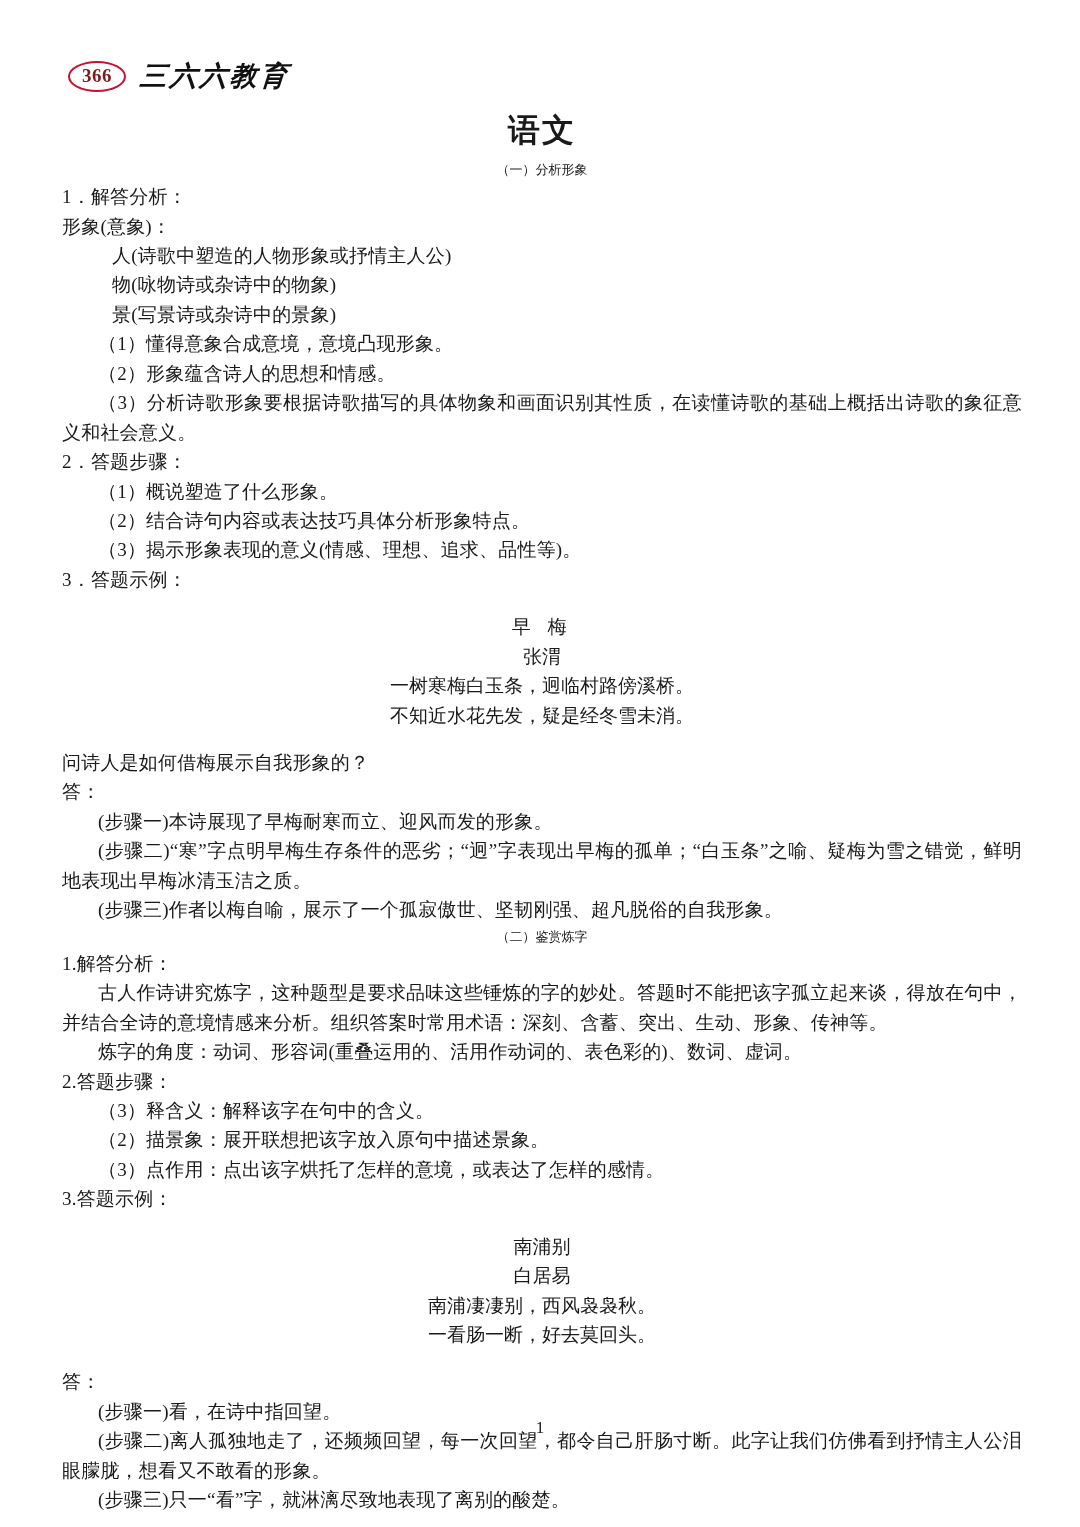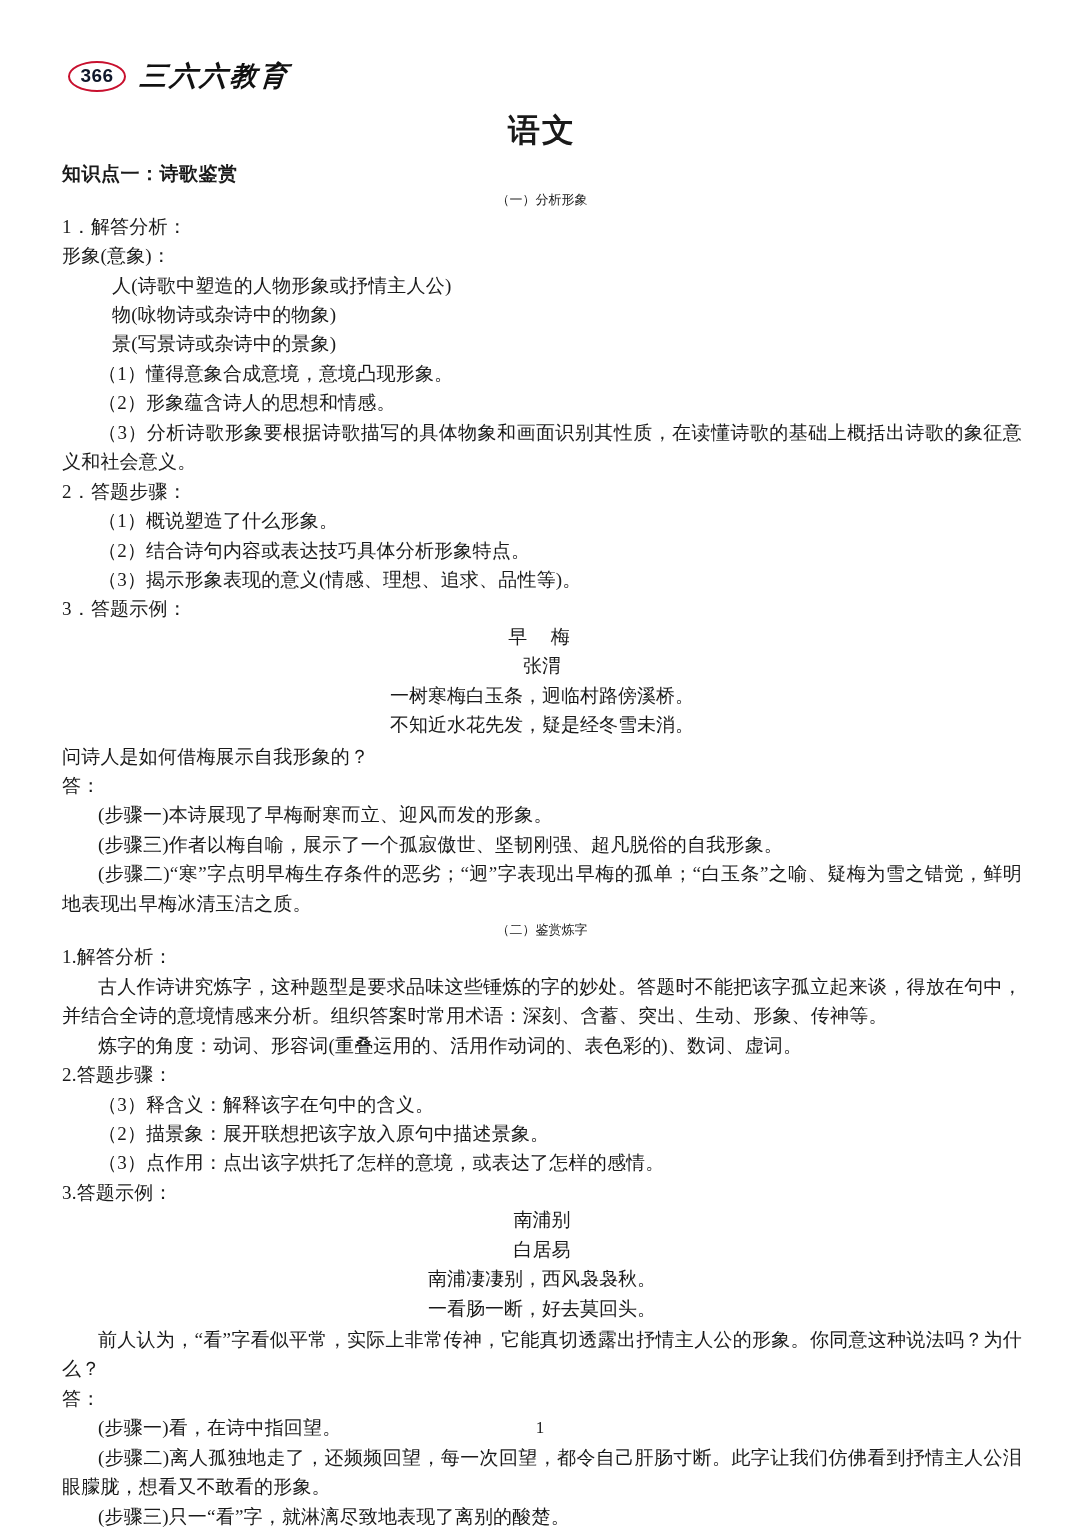--- a/index.html
+++ b/index.html
@@ -35,22 +35,22 @@
     display: flex;
     align-items: center;
     height: 52px;
     margin: 0 0 8px 6px;
   }
   .logo-badge {
     width: 58px;
     height: 31px;
     border: 2.2px solid #c8102e;
     border-radius: 50%;
-    color: #0f172a;
-    font-family: Liberation Sans, sans-serif;
+    color: #7f1d1d;
+    font-family: Liberation Serif, serif;
     font-weight: bold;
     font-size: 19px;
     letter-spacing: 0.5px;
     display: flex;
     align-items: center;
     justify-content: center;
     box-sizing: border-box;
   }
   .logo-text {
     margin-left: 14px;
@@ -93,22 +93,21 @@
     margin: 0;
     text-align: justify;
     text-justify: inter-ideograph;
     letter-spacing: 0.2px;
   }
   .p.lvl2 { padding-left: 50px; }
   .p.hang { text-indent: 36px; }
 
   
   .poem {
-    margin: 0;
-    font-family: Liberation Mono, monospace;
+    margin: 18px;
   }
   .poem-line {
     text-align: center;
     font-size: 19px;
     line-height: 1.55;
   }
   .poem-title { letter-spacing: 6px; }
 
   
   .page-number {
@@ -128,21 +127,20 @@
 <div class="page">
   <div class="content">
 
     <div class="logo-row">
       <div class="logo-badge">366</div>
       <div class="logo-text">三六六教育</div>
     </div>
 
     <div class="doc-title">语文</div>
 
-    <div class="kp-title">知识点一：诗歌鉴赏</div>
 
     <div class="section-title">（一）分析形象</div>
 
     <div class="p">1．解答分析：</div>
     <div class="p">形象(意象)：</div>
     <div class="p lvl2">人(诗歌中塑造的人物形象或抒情主人公)</div>
     <div class="p lvl2">物(咏物诗或杂诗中的物象)</div>
     <div class="p lvl2">景(写景诗或杂诗中的景象)</div>
     <div class="p hang">（1）懂得意象合成意境，意境凸现形象。</div>
     <div class="p hang">（2）形象蕴含诗人的思想和情感。</div>
@@ -156,42 +154,41 @@
     <div class="poem">
       <div class="poem-line poem-title">早  梅</div>
       <div class="poem-line">张渭</div>
       <div class="poem-line">一树寒梅白玉条，迥临村路傍溪桥。</div>
       <div class="poem-line">不知近水花先发，疑是经冬雪未消。</div>
     </div>
 
     <div class="p">问诗人是如何借梅展示自我形象的？</div>
     <div class="p">答：</div>
     <div class="p hang">(步骤一)本诗展现了早梅耐寒而立、迎风而发的形象。</div>
+    <div class="p hang">(步骤二)“寒”字点明早梅生存条件的恶劣；“迥”字表现出早梅的孤单；“白玉条”之喻、疑梅为雪之错觉，鲜明地表现出早梅冰清玉洁之质。</div>
     <div class="p hang">(步骤三)作者以梅自喻，展示了一个孤寂傲世、坚韧刚强、超凡脱俗的自我形象。</div>
-    <div class="p hang">(步骤二)“寒”字点明早梅生存条件的恶劣；“迥”字表现出早梅的孤单；“白玉条”之喻、疑梅为雪之错觉，鲜明地表现出早梅冰清玉洁之质。</div>
 
     <div class="section-title">（二）鉴赏炼字</div>
 
     <div class="p">1.解答分析：</div>
     <div class="p hang">古人作诗讲究炼字，这种题型是要求品味这些锤炼的字的妙处。答题时不能把该字孤立起来谈，得放在句中，并结合全诗的意境情感来分析。组织答案时常用术语：深刻、含蓄、突出、生动、形象、传神等。</div>
     <div class="p hang">炼字的角度：动词、形容词(重叠运用的、活用作动词的、表色彩的)、数词、虚词。</div>
     <div class="p">2.答题步骤：</div>
     <div class="p hang">（3）释含义：解释该字在句中的含义。</div>
     <div class="p hang">（2）描景象：展开联想把该字放入原句中描述景象。</div>
     <div class="p hang">（3）点作用：点出该字烘托了怎样的意境，或表达了怎样的感情。</div>
     <div class="p">3.答题示例：</div>
 
     <div class="poem">
       <div class="poem-line">南浦别</div>
       <div class="poem-line">白居易</div>
       <div class="poem-line">南浦凄凄别，西风袅袅秋。</div>
       <div class="poem-line">一看肠一断，好去莫回头。</div>
     </div>
 
-    <div class="p hang">前人认为，“看”字看似平常，实际上非常传神，它能真切透露出抒情主人公的形象。你同意这种说法吗？为什么？</div>
     <div class="p">答：</div>
     <div class="p hang">(步骤一)看，在诗中指回望。</div>
     <div class="p hang">(步骤二)离人孤独地走了，还频频回望，每一次回望，都令自己肝肠寸断。此字让我们仿佛看到抒情主人公泪眼朦胧，想看又不敢看的形象。</div>
     <div class="p hang">(步骤三)只一“看”字，就淋漓尽致地表现了离别的酸楚。</div>
 
   </div>
 
   <div class="page-number">1</div>
 </div>
 

